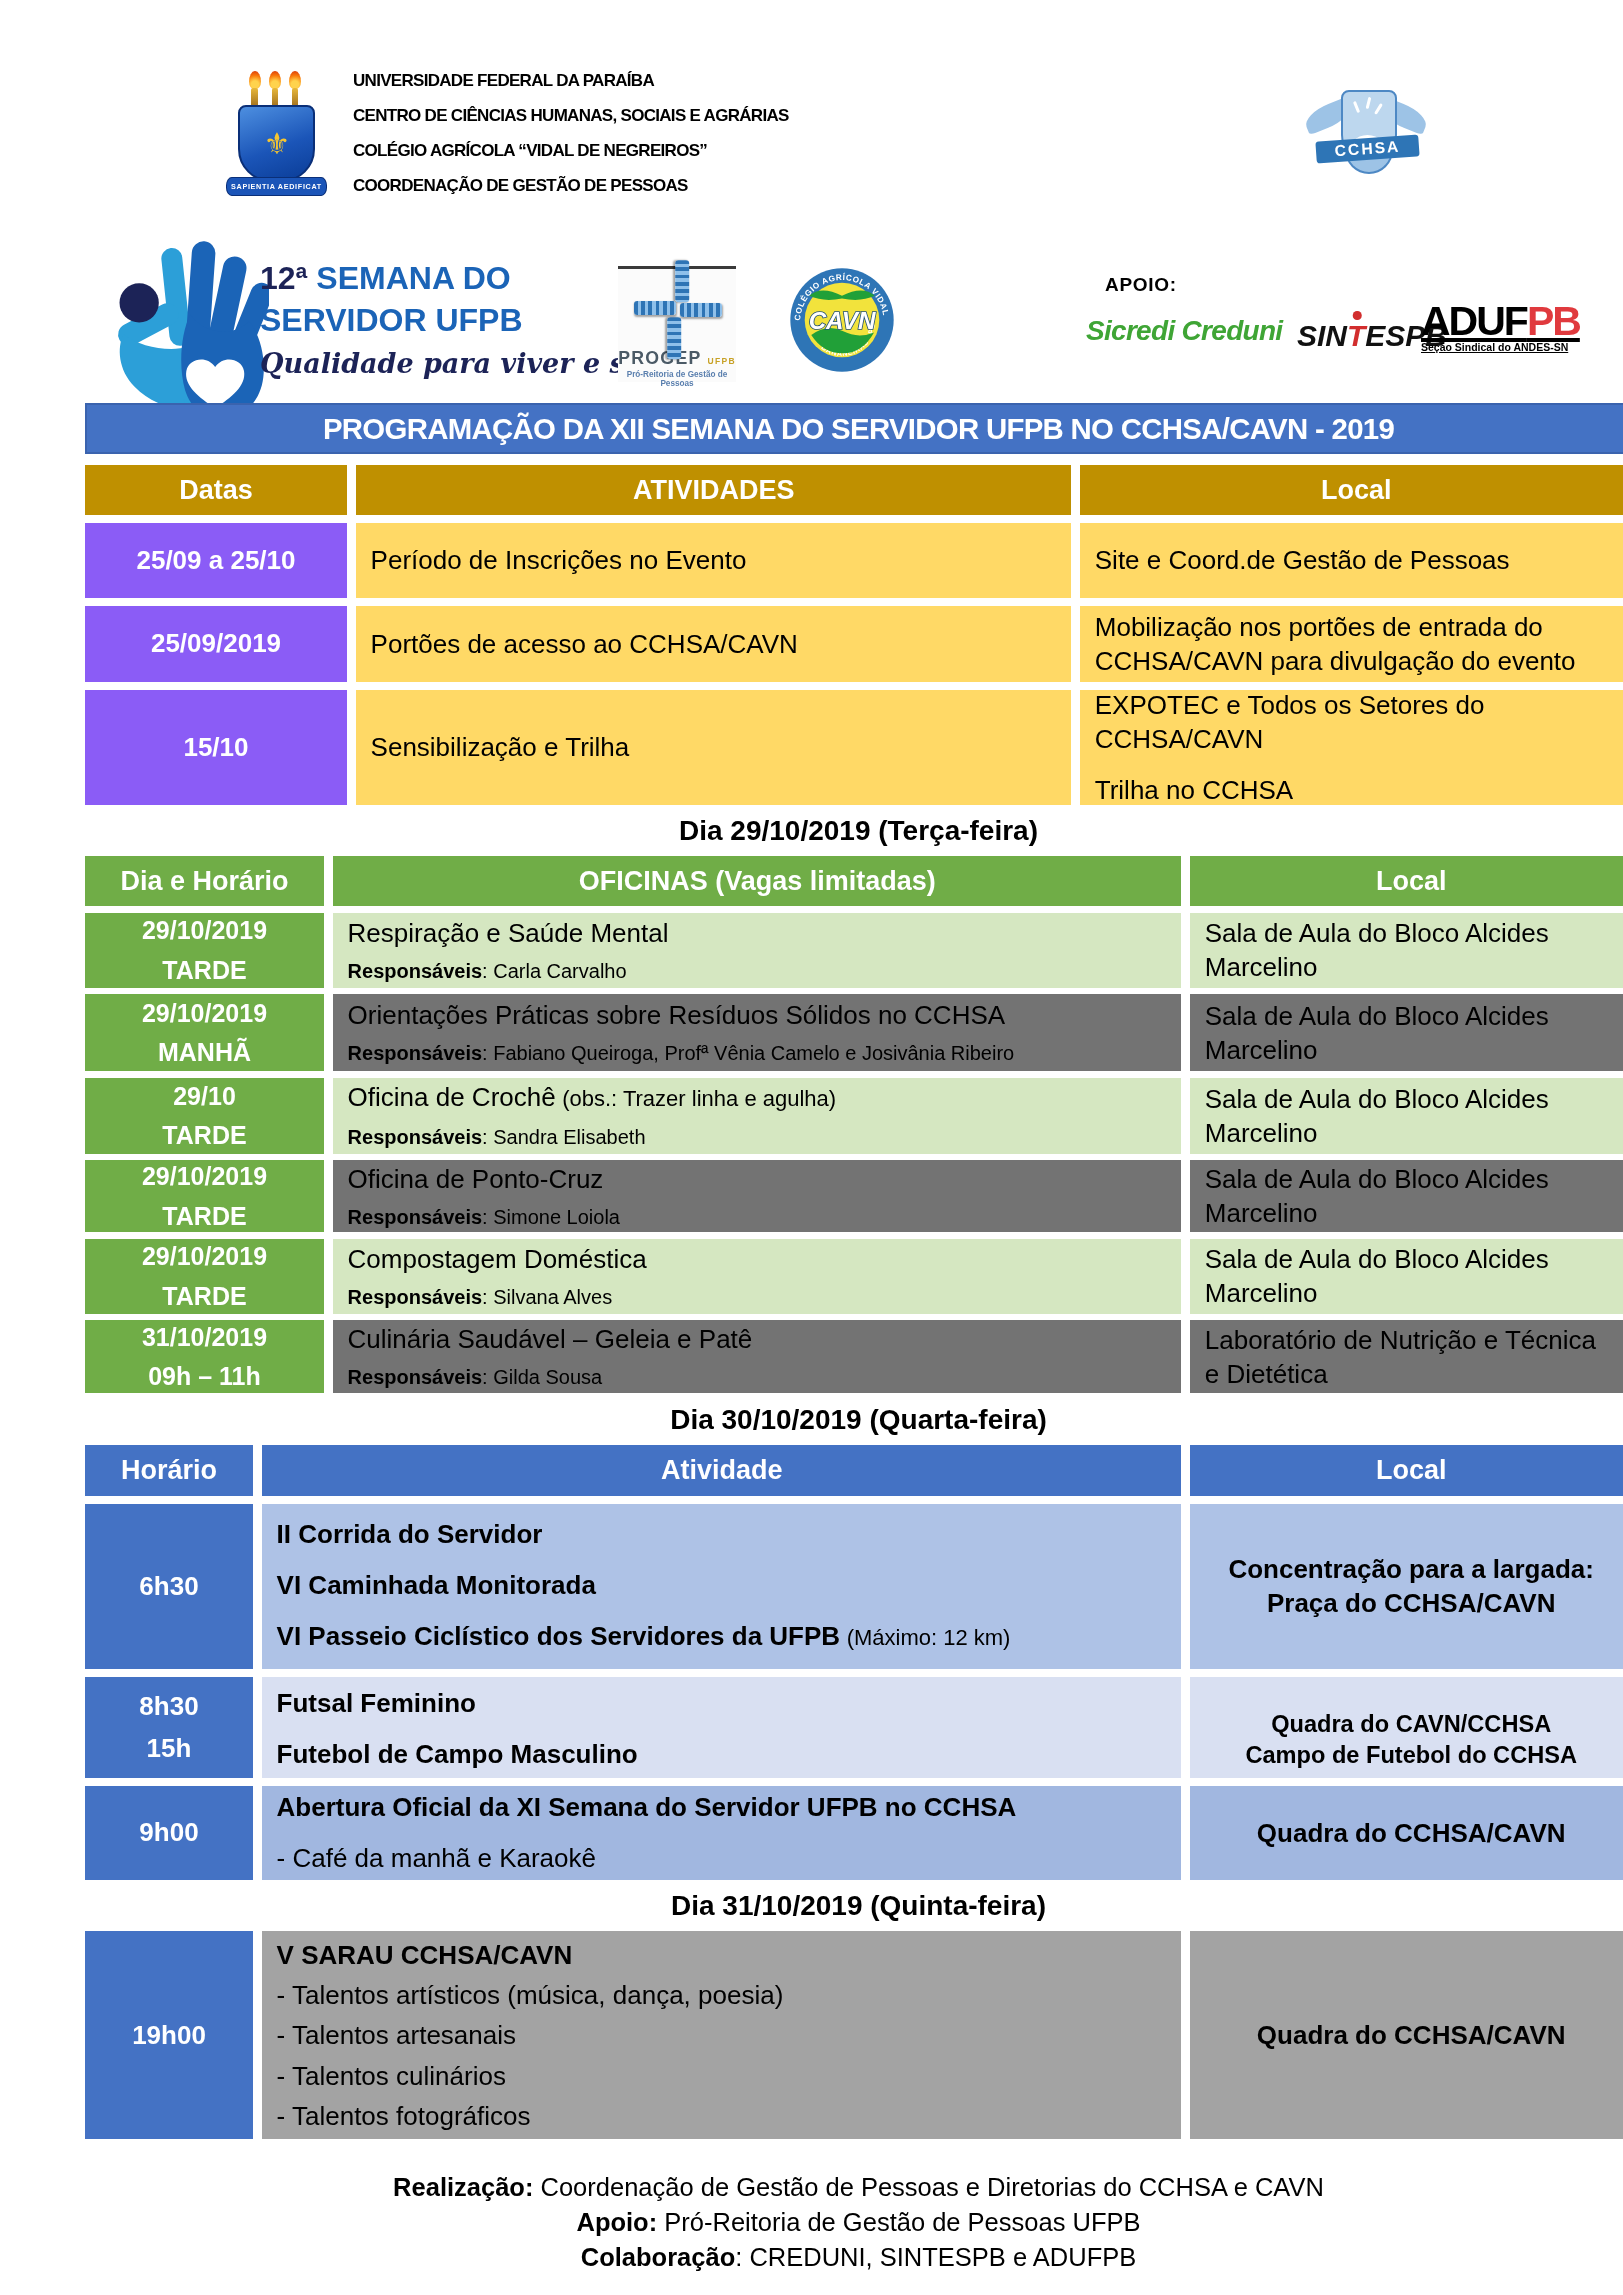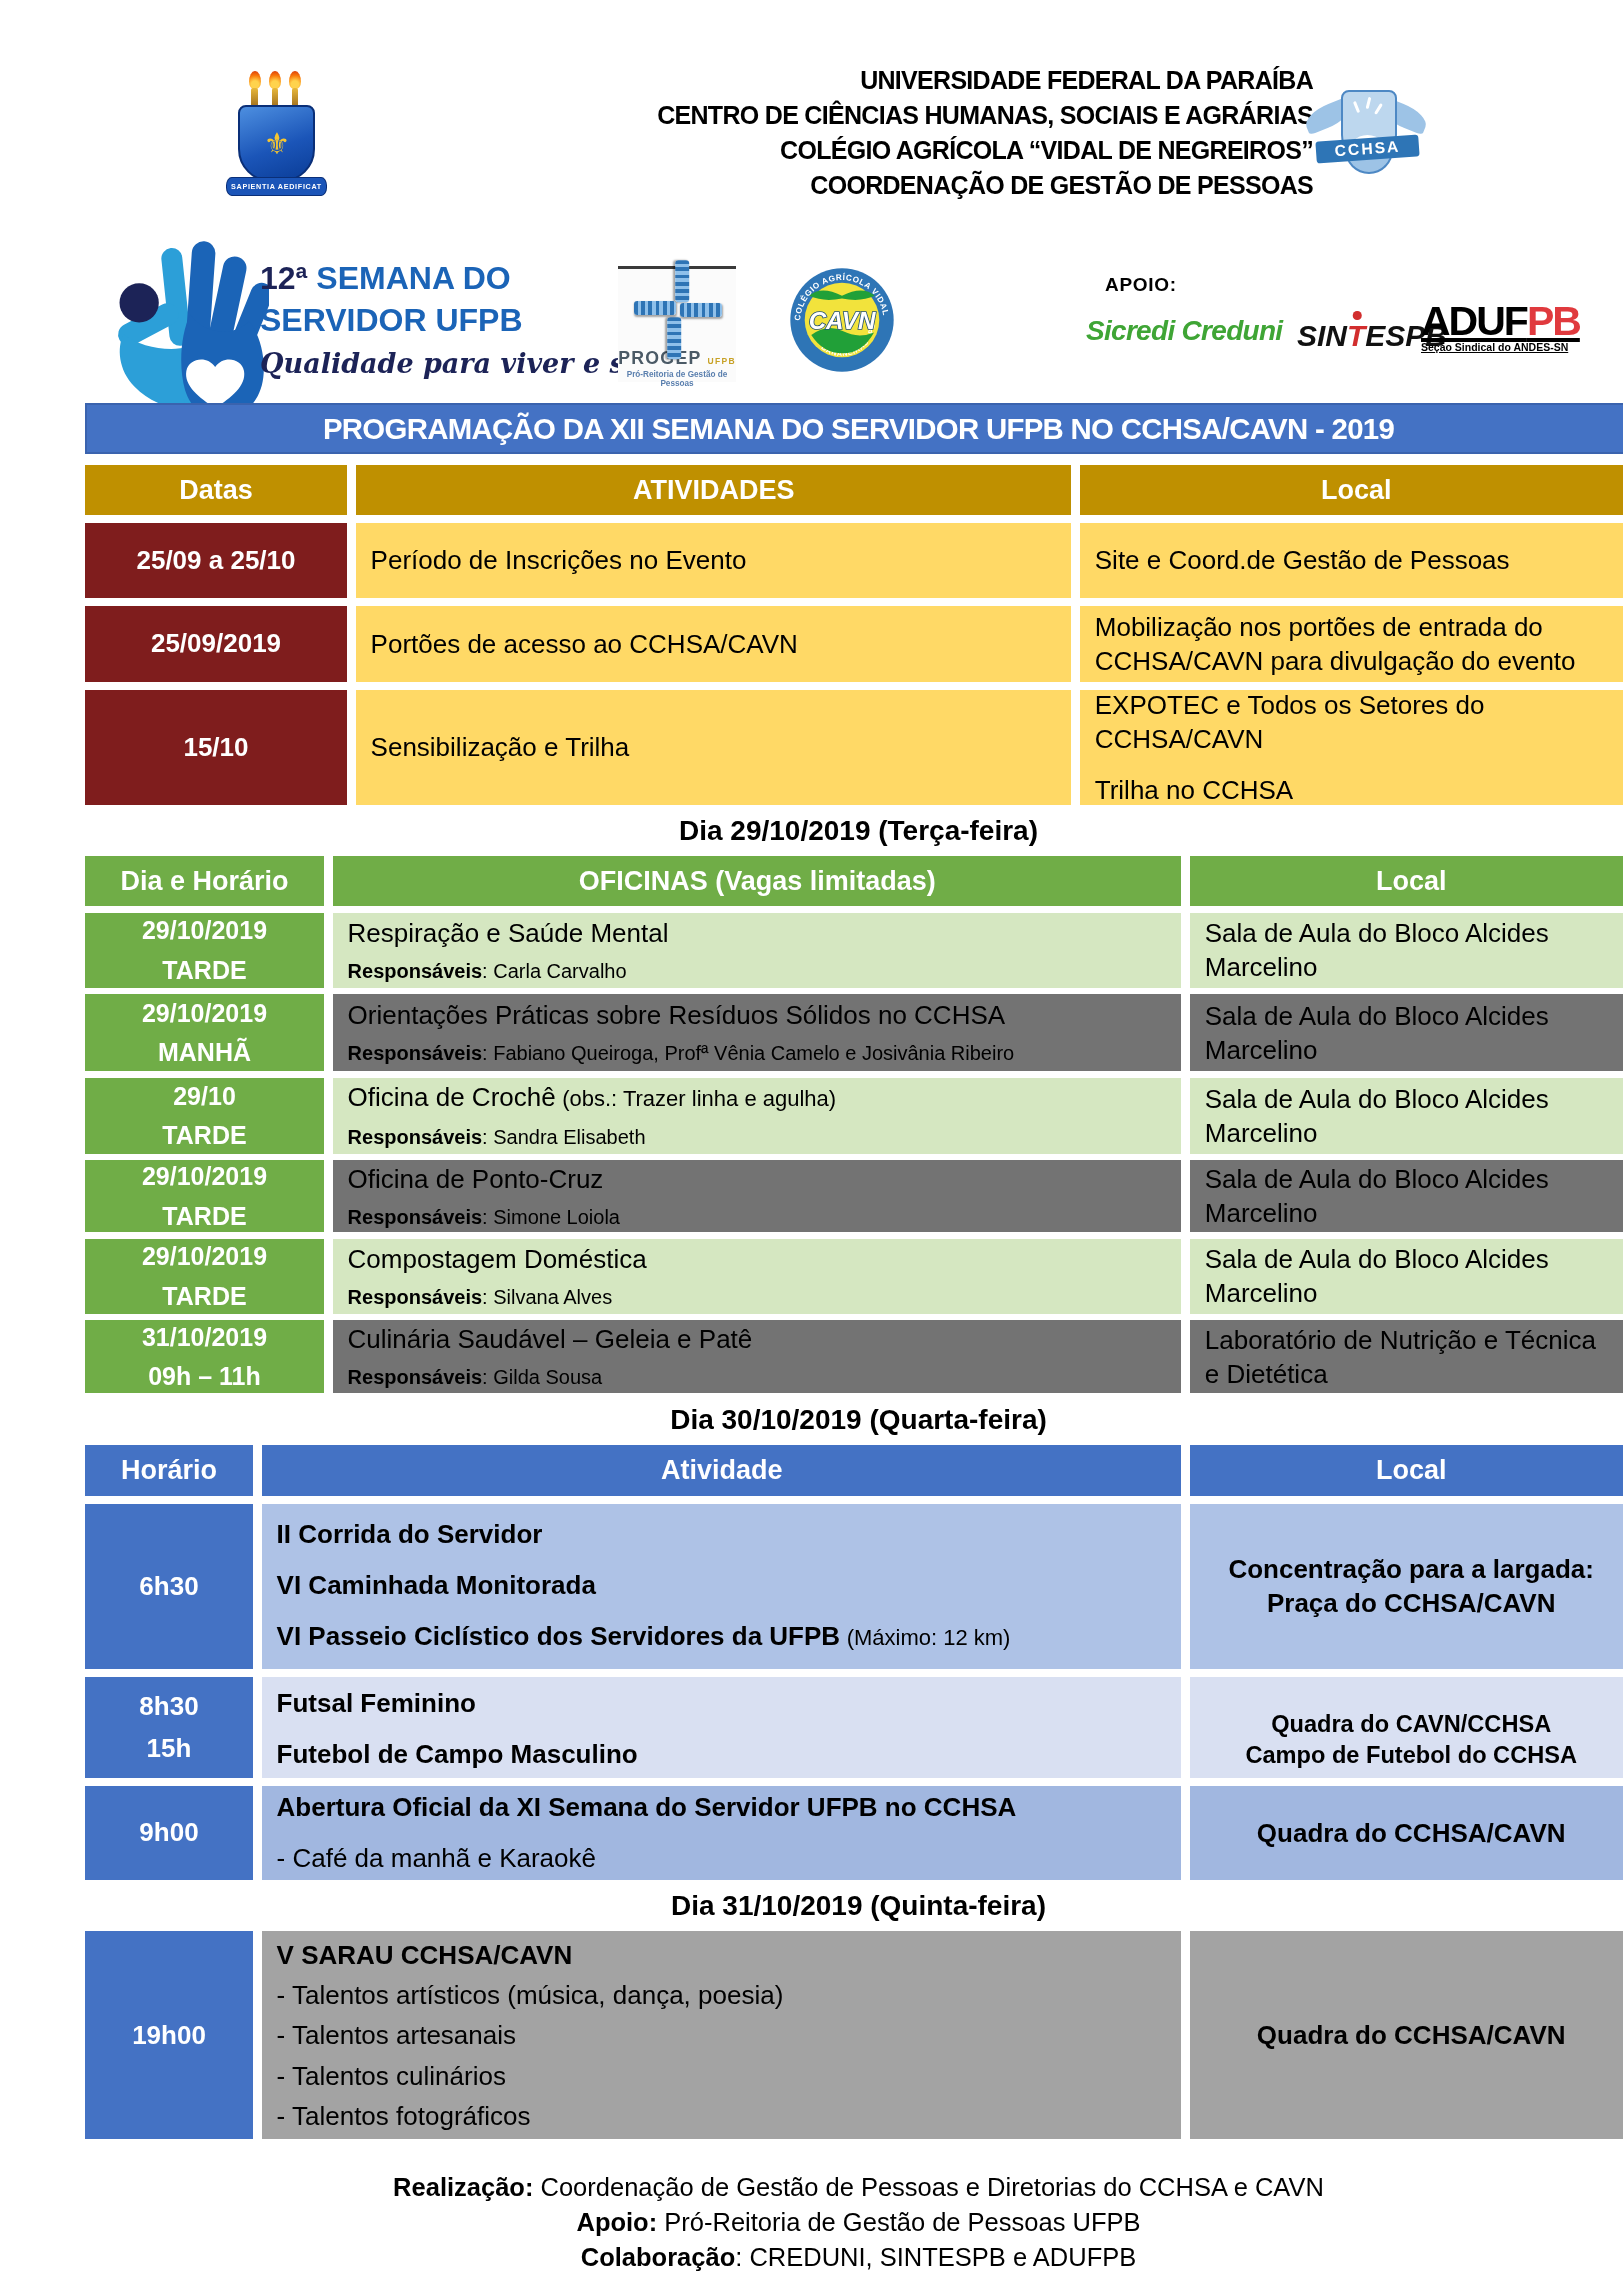--- a/index.html
+++ b/index.html
@@ -1,21 +1,21 @@
 <!DOCTYPE html>
 <html style="font-size:10.5px"><head>
 <meta charset="utf-8">
 <style>
   html,body{margin:0;padding:0;background:#e8e8e8;}
   .page{position:relative;width:1623px;height:2295px;background:#ffffff;
         font-family:"Liberation Sans",sans-serif;color:#000;overflow:hidden;}
 
   
-  .org{position:absolute;left:345px;top:63px;width:968px;text-align:right;
-       font-weight:bold;font-size:25px;line-height:35px;letter-spacing:-0.7px;}
+  .org{position:absolute;left:353px;top:63px;width:968px;text-align:left;
+       font-weight:bold;font-size:17px;line-height:35px;letter-spacing:-0.7px;}
 
   
   .crest{position:absolute;left:226px;top:71px;width:98px;height:137px;}
   .torches{display:flex;justify-content:center;gap:5.9px;height:37px;}
   .torch{position:relative;width:14.4px;height:37px;}
   .torch .flame{position:absolute;top:0;left:1.3px;width:11.8px;height:18.3px;
      background:radial-gradient(circle at 50% 75%,#FFD34D 0 25%,#F97B0C 60%,#D6300A 100%);
      border-radius:50% 50% 45% 45%/60% 60% 40% 40%;}
   .torch .stick{position:absolute;top:17px;left:3.9px;width:6.5px;height:19.6px;
      background:linear-gradient(#E8B83A,#9C6B1D);border-radius:2px;}
@@ -98,21 +98,21 @@
   .t3{grid-template-columns:168px 919px 1fr;gap:7.9px 9.2px;grid-template-rows:51px 165px 101px 94px;}
   .t4{grid-template-columns:168px 919px 1fr;gap:7.9px 9.2px;grid-template-rows:208px;}
 
   .hc{color:#fff;font-weight:bold;font-size:27px;display:flex;align-items:center;justify-content:center;}
   .gold-h{background:#BF9000;}
   .green-h{background:#70AD47;}
   .blue-h{background:#4472C4;}
 
   .dcell{color:#fff;font-weight:bold;font-size:26px;display:flex;flex-direction:column;
          align-items:center;justify-content:center;gap:10.5px;text-align:center;}
-  .gold-d{background:#7f1d1d;}
+  .gold-d{background:#8b5cf6;}
   .green-d{background:#70AD47;font-size:25px;}
   .blue-d{background:#4472C4;}
 
   .cell{font-size:26px;display:flex;flex-direction:column;justify-content:center;
         padding:6.5px 14.4px;box-sizing:border-box;line-height:34px;}
   .gold-c{background:#FFD966;}
   .ga{background:#D5E7C1;}
   .gb{background:#737373;}
   .b1{background:#AEC2E6;}
   .b2{background:#D9E0F2;justify-content:flex-end;}

